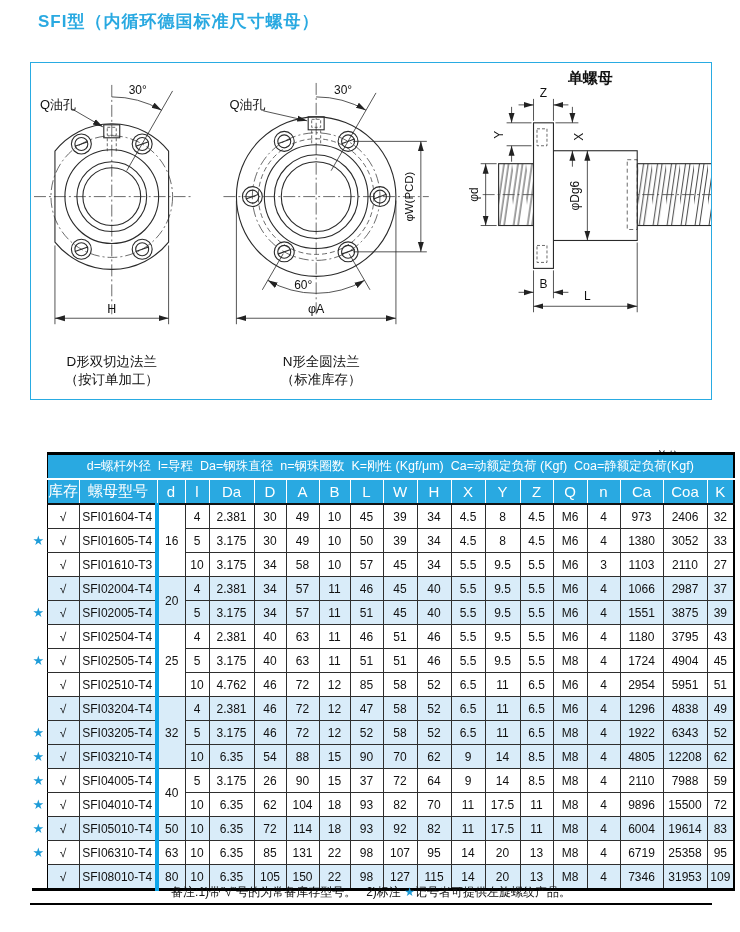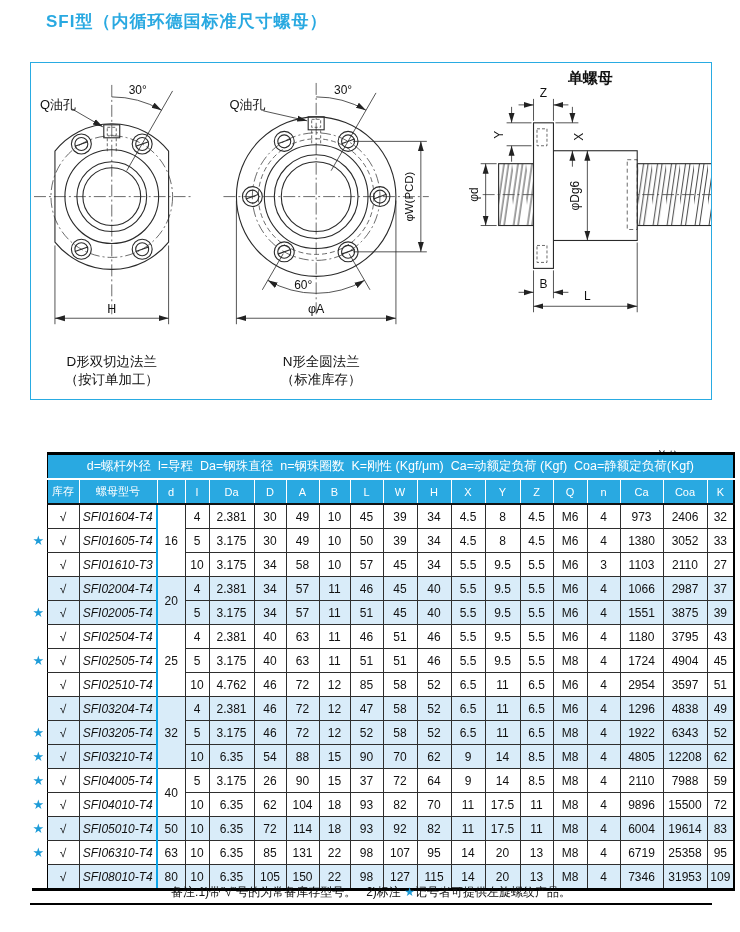--- a/index.html
+++ b/index.html
@@ -2,21 +2,21 @@
 <html><head>
 <meta charset="utf-8">
 <style>
   html,body{margin:0;padding:0;}
   body{
     width:740px;height:932px;position:relative;background:#ffffff;
     font-family:"Liberation Sans","DejaVu Sans",sans-serif;color:#1a1a1a;
     overflow:hidden;
   }
   .page-title{
-    position:absolute;left:46px;top:10px;font-size:17px;font-weight:bold;
+    position:absolute;left:38px;top:10px;font-size:17px;font-weight:bold;
     color:#29A9E1;letter-spacing:1px;white-space:pre;text-align:right;
   }
   .diagram-box{
     position:absolute;left:30px;top:62px;width:680px;height:336px;
     border:1px solid #29ABE2;background:#fff;
   }
   .unit-label{
     position:absolute;top:448px;left:30px;width:682px;text-align:right;
     font-size:12px;color:#0f172a;white-space:pre;
   }
@@ -26,27 +26,27 @@
   .tbl tbody td{border:1px solid #2e2e2e;background:#fff;color:#111;}
   .tbl tbody tr.shade td{background:#D9ECF9;}
   .tbl td.star-col,.tbl th.star-col{border:none;background:#fff;color:#1E9CD8;font-size:13px;padding-right:2px;}
   .tbl tbody tr.shade td.star-col{background:#fff;}
   .legend-cell{
     background:#29A9E1;color:#fff;font-size:12.5px;height:30px;
     border-top:3px solid #000;border-bottom:2px solid #fff;
     border-left:1px solid #000;border-right:2px solid #000;white-space:pre;
   }
   .hc{
-    background:#29A9E1;color:#fff;font-weight:normal;font-size:11px;height:26px;
+    background:#29A9E1;color:#fff;font-weight:normal;font-size:15px;height:26px;
     border:1px solid #fff;border-bottom:2px solid #111;
   }
   .hc.h-first{border-left:1px solid #000;}
   .hc.h-last{border-right:2px solid #000;}
   .tbl tbody td.c-stock{border-left:1px solid #000;}
-  .tbl tbody td.c-model{border-right:2px solid #0ea5e9;font-style:italic;}
+  .tbl tbody td.c-model{border-right:4px solid #0ea5e9;}
   .tbl tbody td.c-k{border-right:2px solid #000;}
   .tbl tbody tr:last-child td{border-bottom:3px solid #000;}
   .footnote{
     position:absolute;left:30px;top:884px;width:682px;text-align:center;
     font-size:12px;color:#111;
   }
   .footnote span{white-space:pre;}
   .footnote .fstar{color:#1E9CD8;}
   .bottom-rule{position:absolute;left:30px;top:903px;width:682px;height:2px;background:#000;}
   svg text{font-family:"Liberation Sans","DejaVu Sans",sans-serif;fill:#111;}
@@ -449,21 +449,21 @@
           <td>12</td>
           <td>85</td>
           <td>58</td>
           <td>52</td>
           <td>6.5</td>
           <td>11</td>
           <td>6.5</td>
           <td>M6</td>
           <td>4</td>
           <td>2954</td>
-          <td>3597</td>
+          <td>5951</td>
           <td class="c-k">51</td>
         </tr>
         <tr class="shade">
           <td class="star-col"></td>
           <td class="c-stock">√</td>
           <td class="c-model">SFI03204-T4</td>
           <td class="c-d" rowspan="3">32</td>
           <td>4</td>
           <td>2.381</td>
           <td>46</td>

